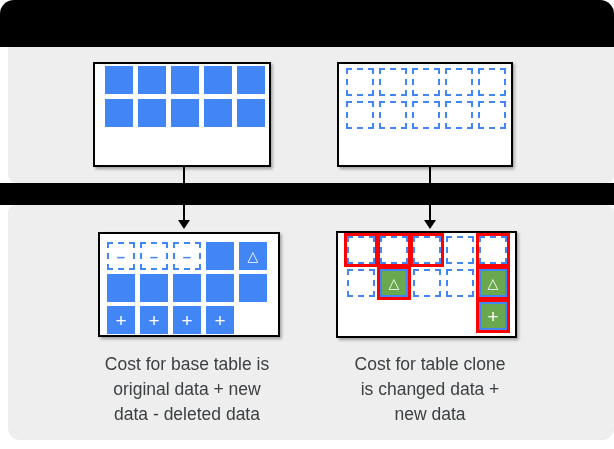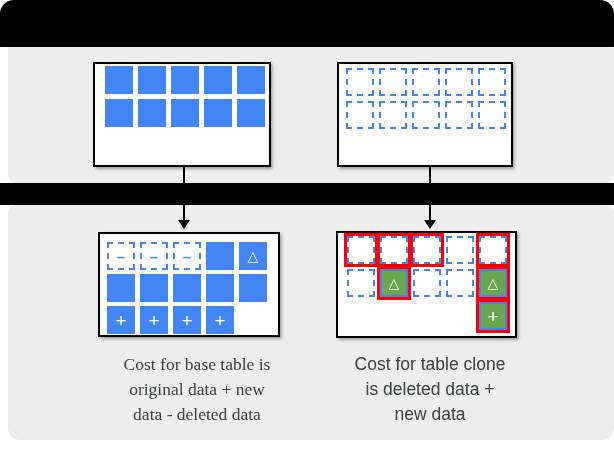--- a/index.html
+++ b/index.html
@@ -48,21 +48,21 @@
     position:absolute;left:0;top:53px;width:0;height:0;
     border-left:6px solid transparent;border-right:6px solid transparent;
     border-top:9px solid #000;
   }
 
   .caption{
     position:absolute;top:352px;width:200px;text-align:center;
     font-size:17.5px;line-height:25px;color:var(--text);
     white-space:pre-line;
   }
-  .caption.cap-left{left:97px;font-family:Liberation Serif, serif;}
+  .caption.cap-left{left:87px;}
   .caption.cap-right{left:330px;}
 </style>
 </head>
 <body>
 
 <div class="page">
 
   <div class="bar top"></div>
   <div class="section s1"></div>
   <div class="bar mid"></div>
@@ -156,16 +156,16 @@
       <div class="cell empty"></div>
       <div class="cell green_plus_red">
         <span class="glyph">+</span>
       </div>
     </div>
 
   <div class="caption cap-left">Cost for base table is
 original data + new
 data - deleted data</div>
   <div class="caption cap-right">Cost for table clone
-is deleted data +
+is changed data +
 new data</div>
 
 </div>
 
 </body></html>

